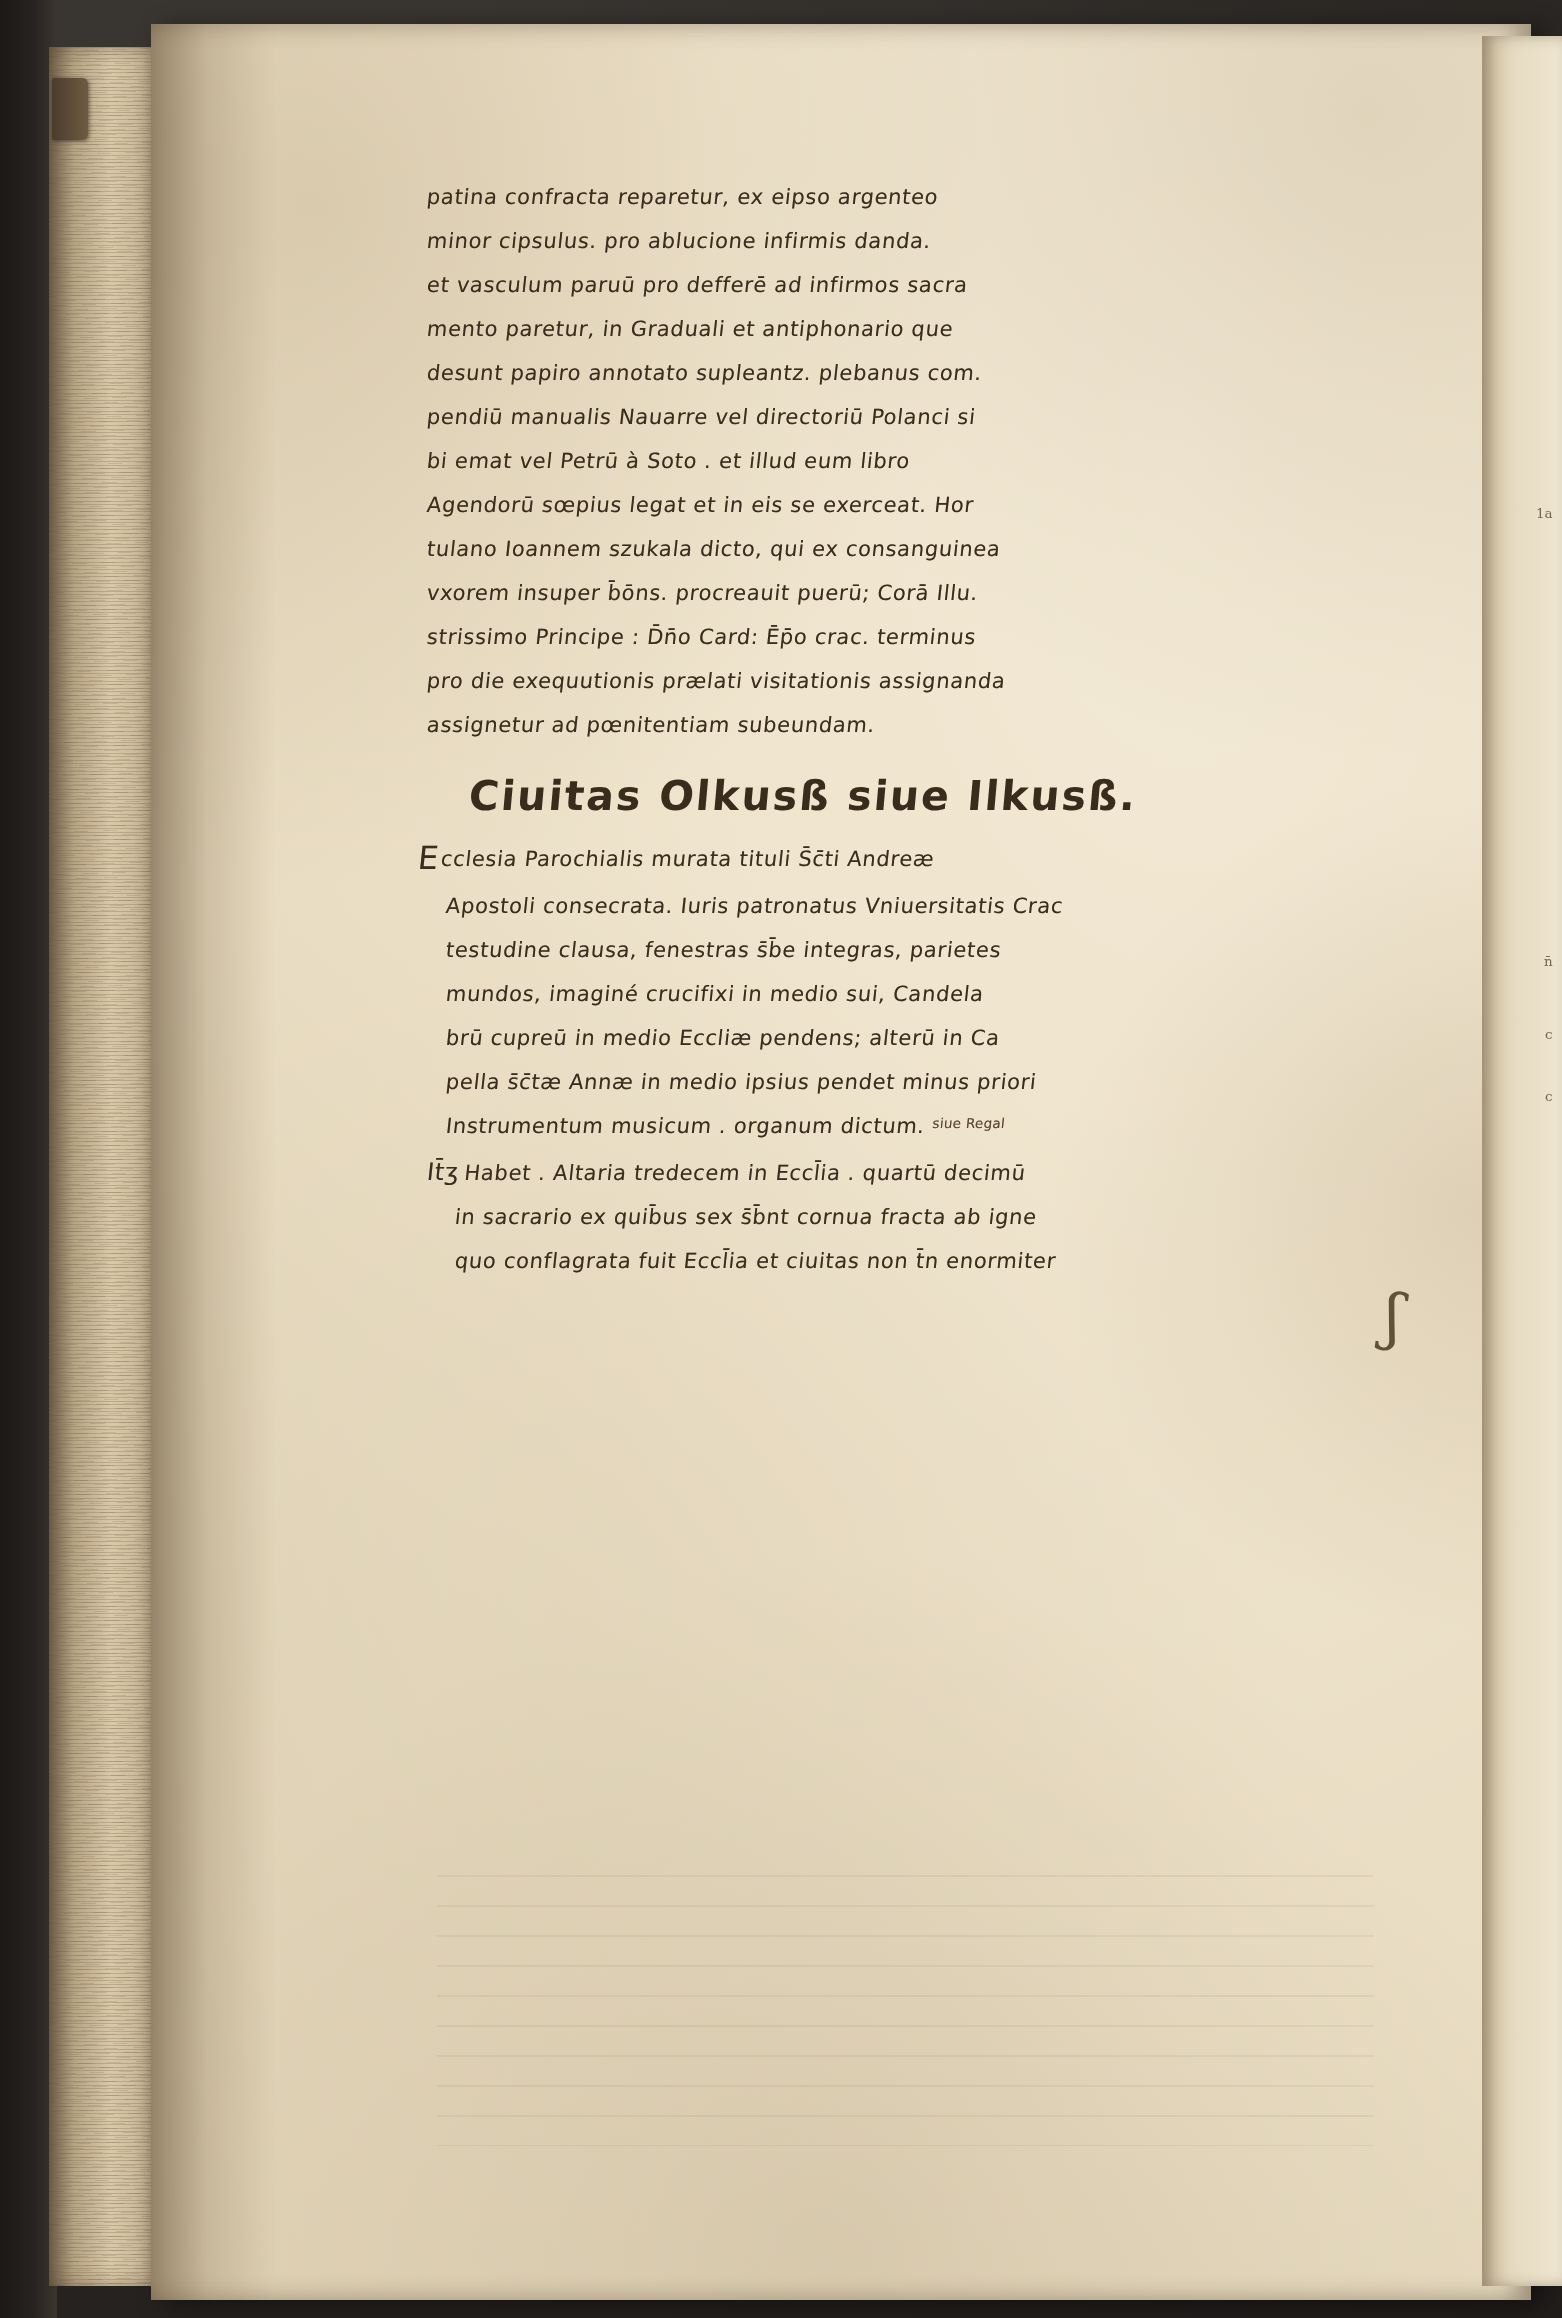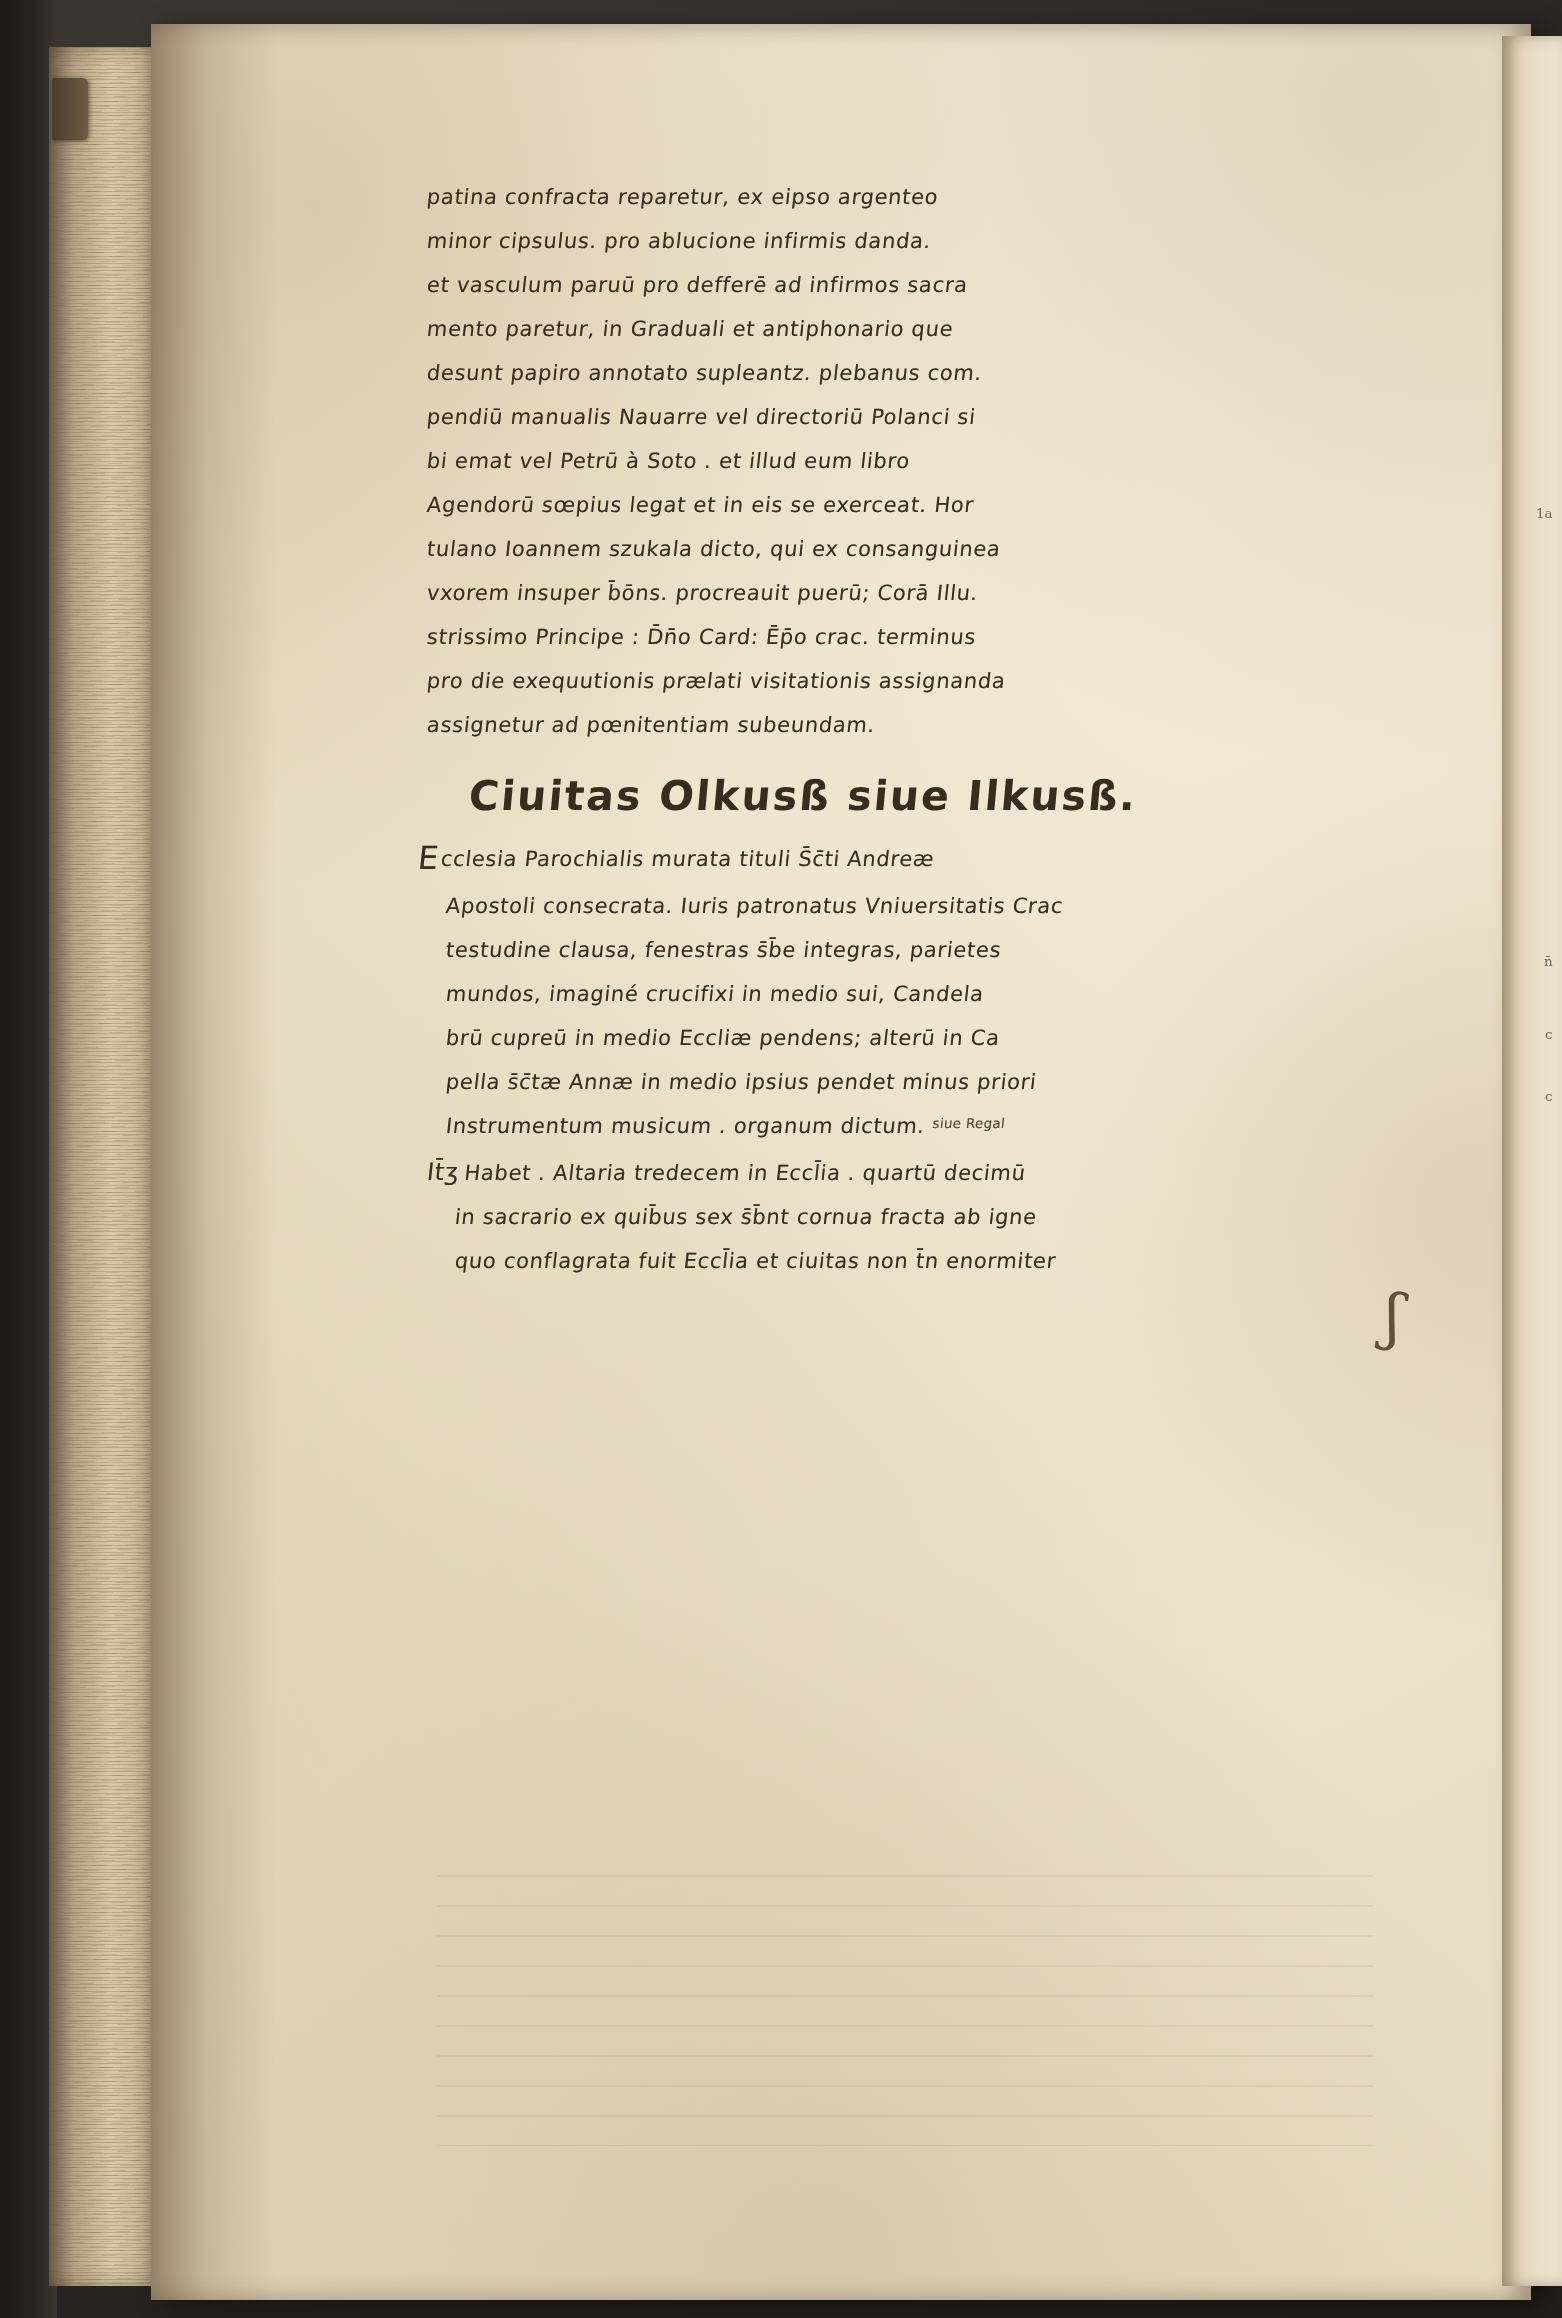--- a/index.html
+++ b/index.html
@@ -99,21 +99,21 @@
     left: 151px; top: 24px;
     width: 125px; height: 2276px;
     background: linear-gradient(90deg, rgba(92,72,45,.55) 0%, rgba(120,98,66,.22) 45%, rgba(0,0,0,0) 100%);
     pointer-events: none;
   }
 
   
   #facing-page {
     position: absolute;
     right: 0; top: 36px;
-    width: 60px; height: 2250px;
+    width: 80px; height: 2250px;
     background: linear-gradient(90deg, #cbbb9c 0%, #e6dbc2 40%, #efe6d1 100%);
     box-shadow: inset 7.3px 0 13.5px rgba(70,55,35,.35);
   }
   .facing-mark {
     position: absolute;
     right: 9.4px;
     color: #4a3b2b;
     font-family: "DejaVu Serif", serif;
     font-size: 13.5px;
     opacity: .75;

